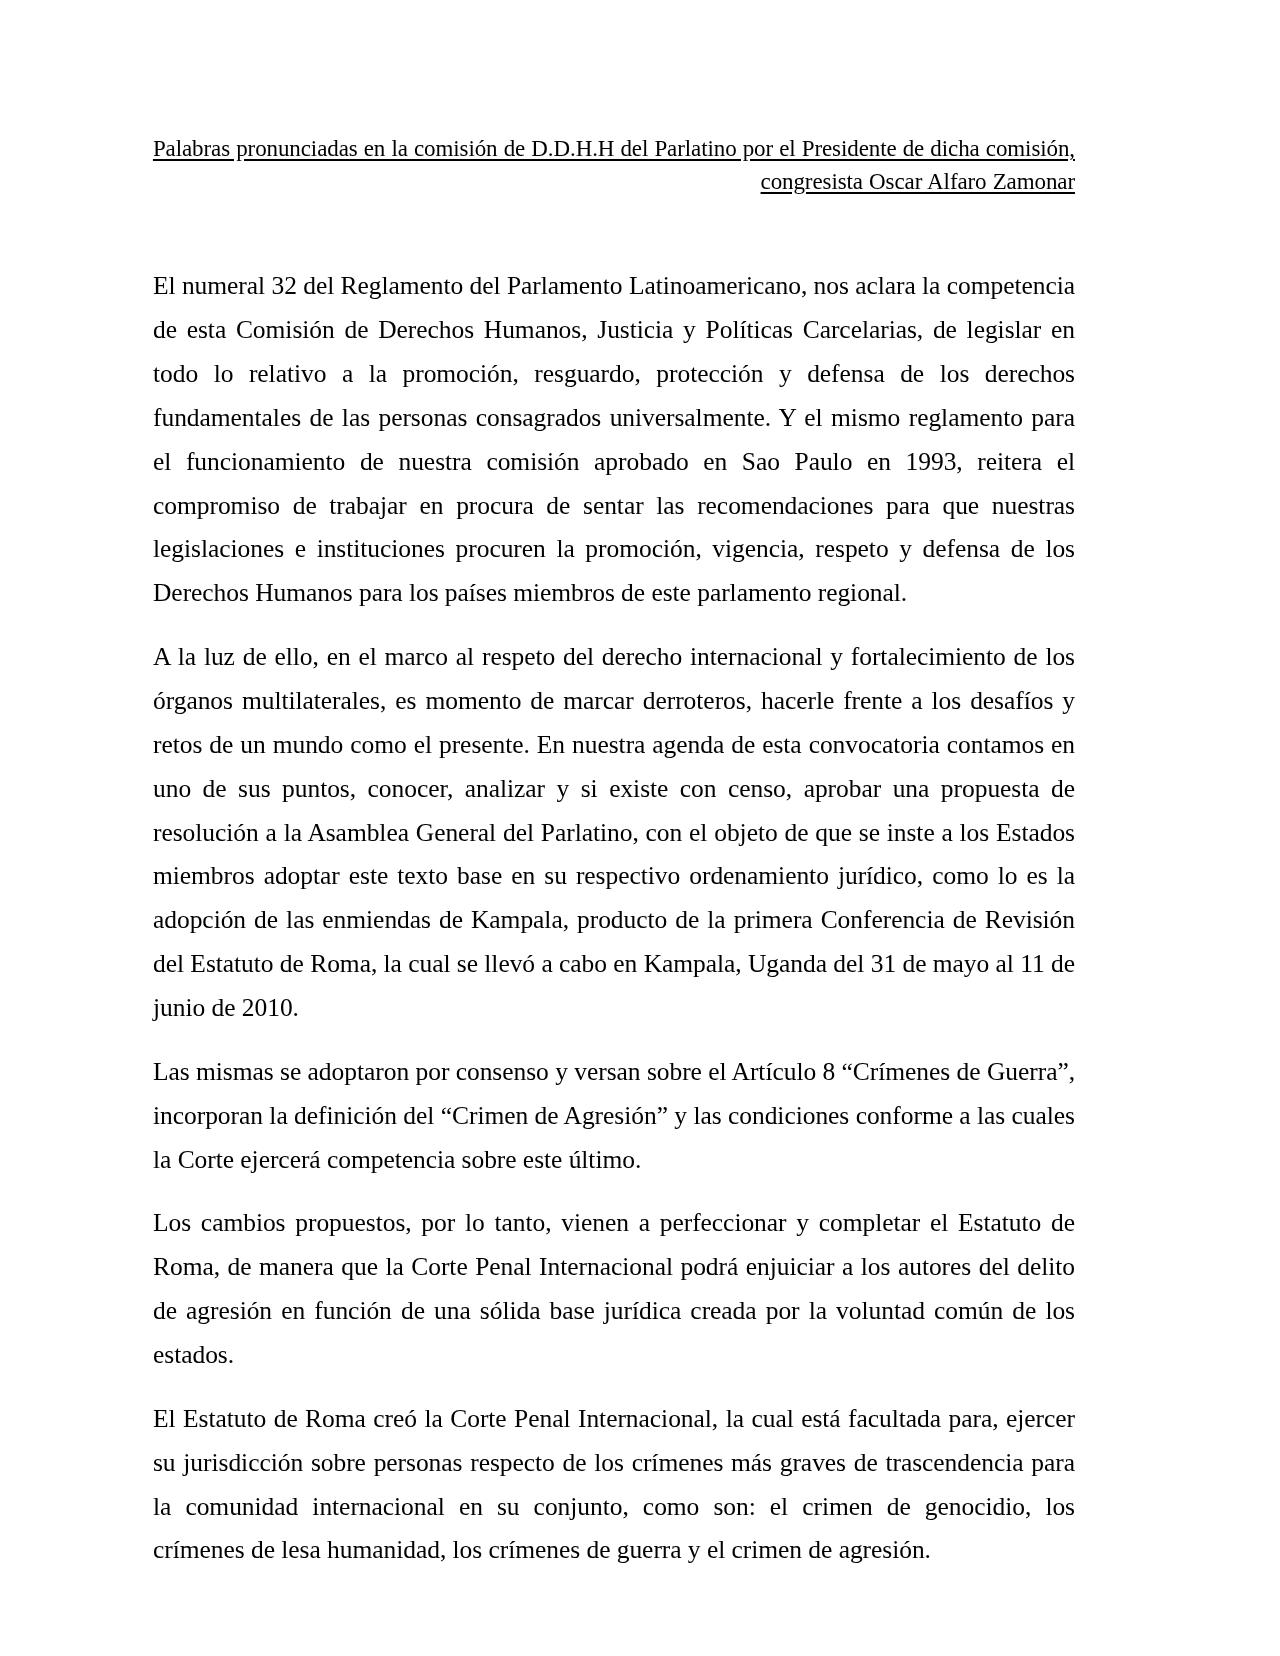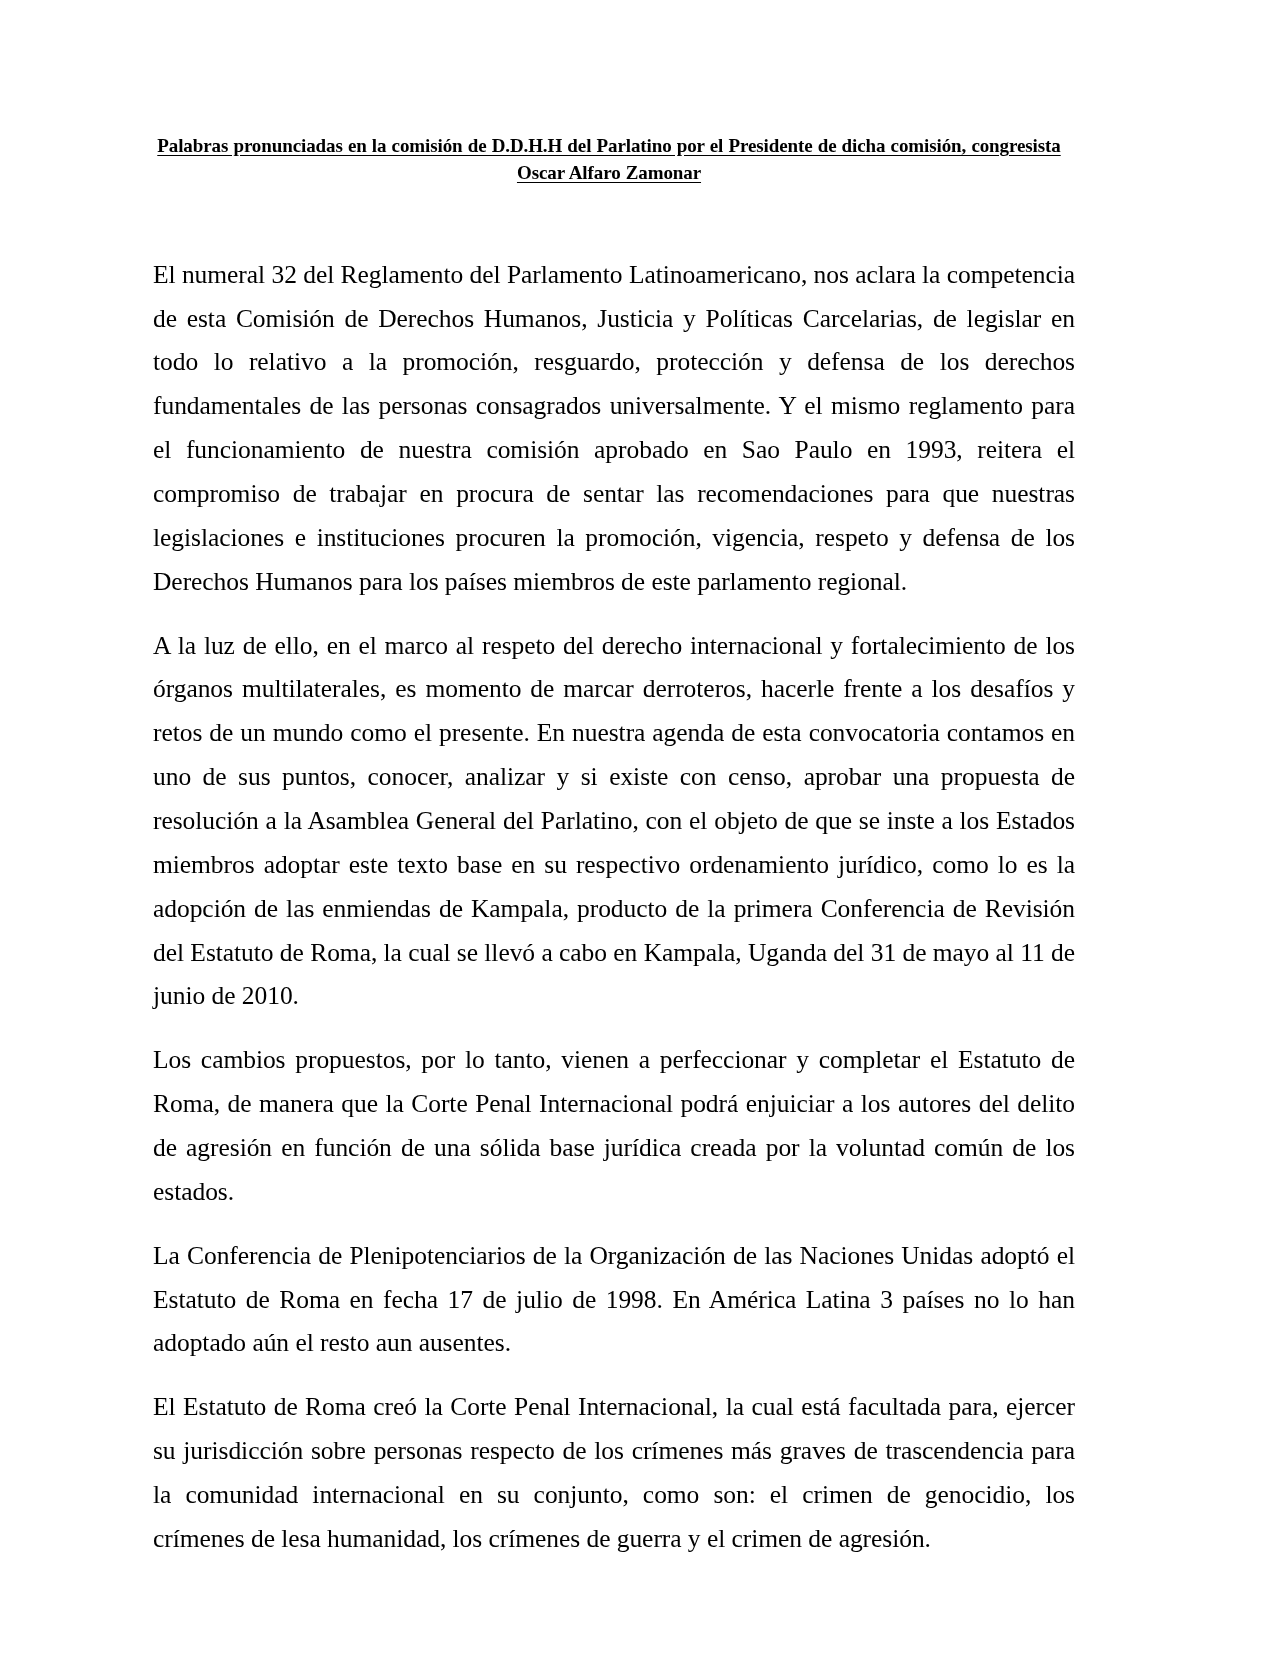--- a/index.html
+++ b/index.html
@@ -23,24 +23,24 @@
     background: #ffffff;
     box-sizing: border-box;
   }
   .content {
     position: absolute;
     left: 143px;
     top: 132px;
     width: 932px;
   }
   .doc-title {
-    font-size: 19px;
-    font-weight: bold;
+    font-size: 23px;
+    font-weight: normal;
     line-height: 1.44;
-    text-align: center;
+    text-align: right;
     text-decoration: underline;
     text-underline-offset: 3px;
     margin: 0 0 0 0;
     letter-spacing: -0.1px;
     word-spacing: 0.5px;
   }
   .spacer-after-title {
     height: 66px;
   }
   p.para {
@@ -63,20 +63,20 @@
 <div class="page">
   <div class="content">
 
     <h1 class="doc-title">Palabras pronunciadas en la comisión de D.D.H.H del Parlatino por el Presidente de dicha comisión, congresista Oscar  Alfaro Zamonar</h1>
 
     <div class="spacer-after-title"></div>
 
     <div class="body-block">
       <p class="para">El numeral 32 del Reglamento del Parlamento Latinoamericano, nos aclara la competencia de esta Comisión de Derechos Humanos, Justicia y Políticas Carcelarias, de legislar en todo lo relativo a la promoción, resguardo, protección y defensa de los derechos fundamentales de las personas consagrados universalmente. Y el mismo reglamento para el funcionamiento de nuestra comisión aprobado en Sao Paulo en 1993, reitera el compromiso de trabajar en procura de sentar las recomendaciones para que nuestras legislaciones e instituciones procuren la promoción, vigencia, respeto y defensa de los Derechos Humanos para los países miembros de este parlamento regional.</p>
       <p class="para">A la luz de ello, en el marco al respeto del derecho internacional y fortalecimiento de los órganos multilaterales, es momento de marcar derroteros, hacerle frente a los desafíos y retos de un mundo como el presente. En nuestra agenda de esta convocatoria contamos en uno de sus puntos, conocer, analizar y si existe con censo, aprobar una propuesta de resolución a la Asamblea General del Parlatino, con el objeto de que se inste a los Estados miembros adoptar este texto base en su respectivo ordenamiento jurídico, como lo es la adopción de las enmiendas de Kampala, producto de la primera Conferencia de Revisión del Estatuto de Roma, la cual se llevó a cabo en Kampala, Uganda del 31 de mayo al 11 de junio de 2010.</p>
+      <p class="para">Las mismas se adoptaron por consenso y versan sobre el Artículo 8 “Crímenes de Guerra”, incorporan la definición del “Crimen de Agresión” y las condiciones conforme a las cuales la Corte ejercerá competencia sobre este último.</p>
       <p class="para">Los cambios propuestos, por lo tanto, vienen a perfeccionar y completar el Estatuto de Roma, de manera que la Corte Penal Internacional podrá enjuiciar a los autores del delito de agresión en función de una sólida base jurídica creada por la voluntad común de los estados.</p>
-      <p class="para">La Conferencia de Plenipotenciarios de la Organización de las Naciones Unidas adoptó el Estatuto de Roma en fecha 17 de julio de 1998. En América Latina 3 países no lo han adoptado aún el resto aun ausentes.</p>
       <p class="para">El Estatuto de Roma creó la Corte Penal Internacional, la cual está facultada para, ejercer su jurisdicción sobre personas respecto de los crímenes más graves de trascendencia para la comunidad internacional en su conjunto, como son: el crimen de genocidio, los crímenes de lesa humanidad, los crímenes de guerra y el crimen de agresión.</p>
 
     </div>
 
   </div>
 </div>
 
 </body></html>

